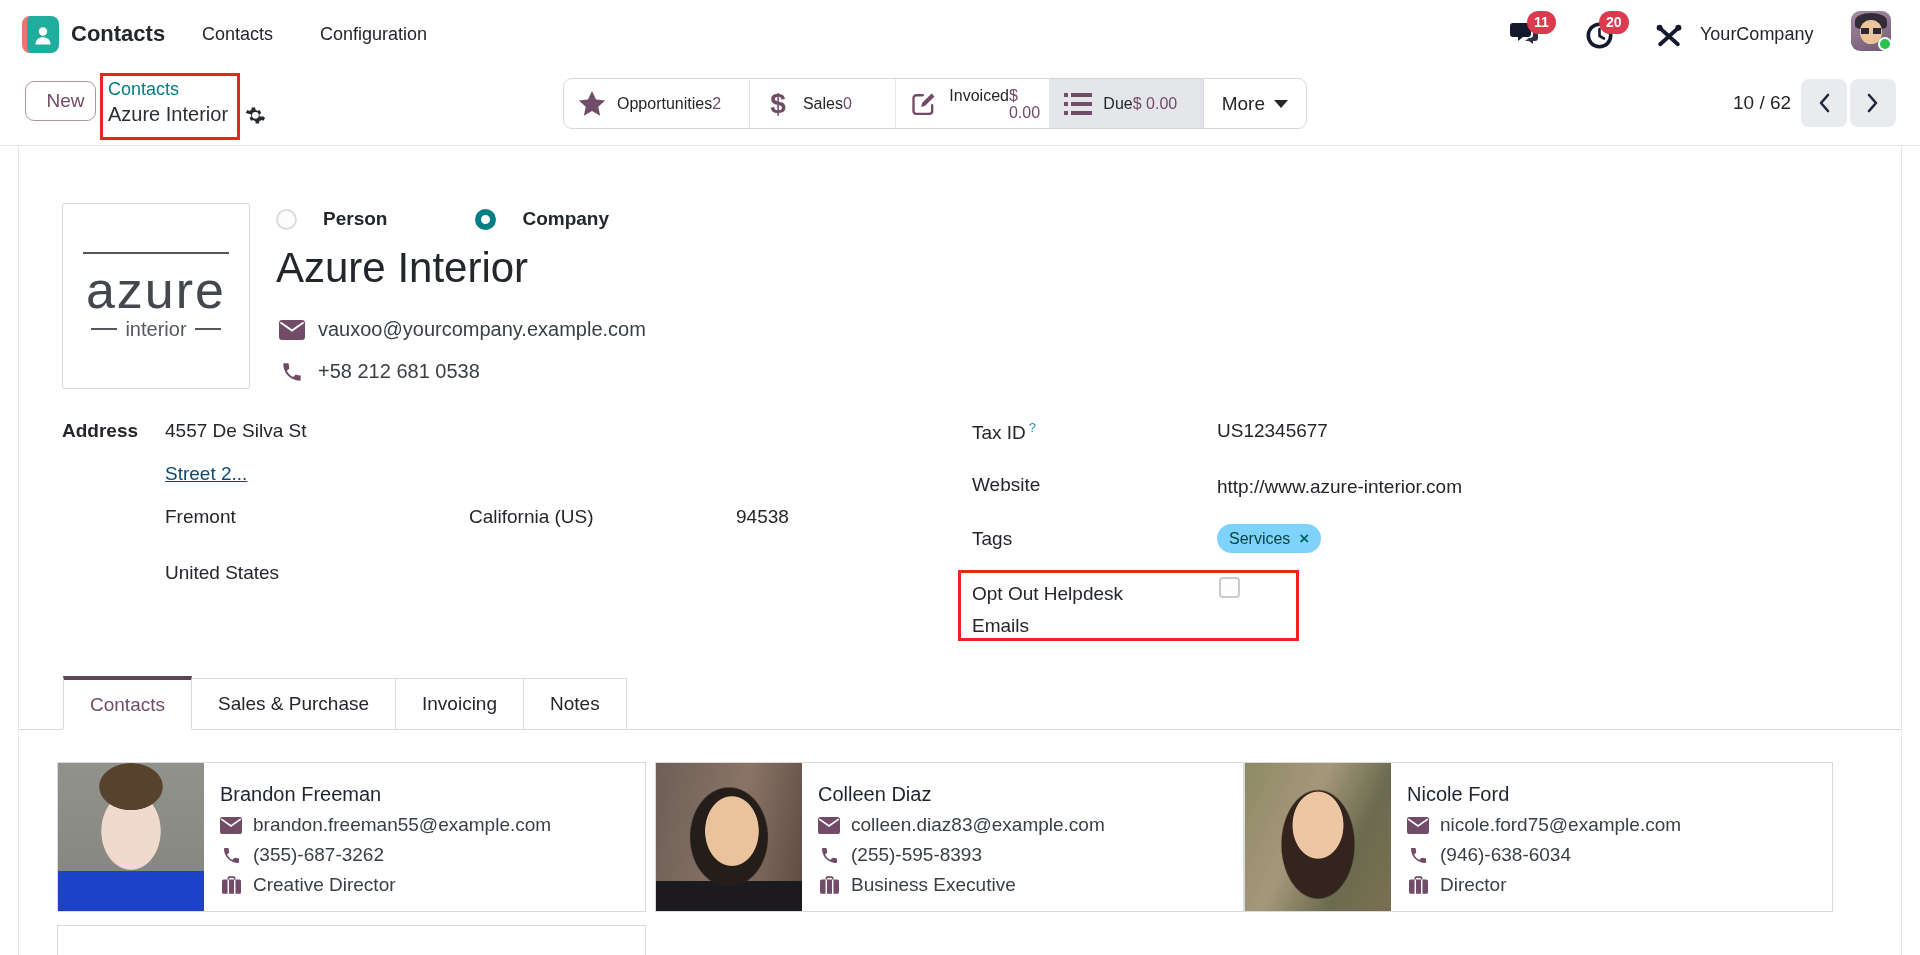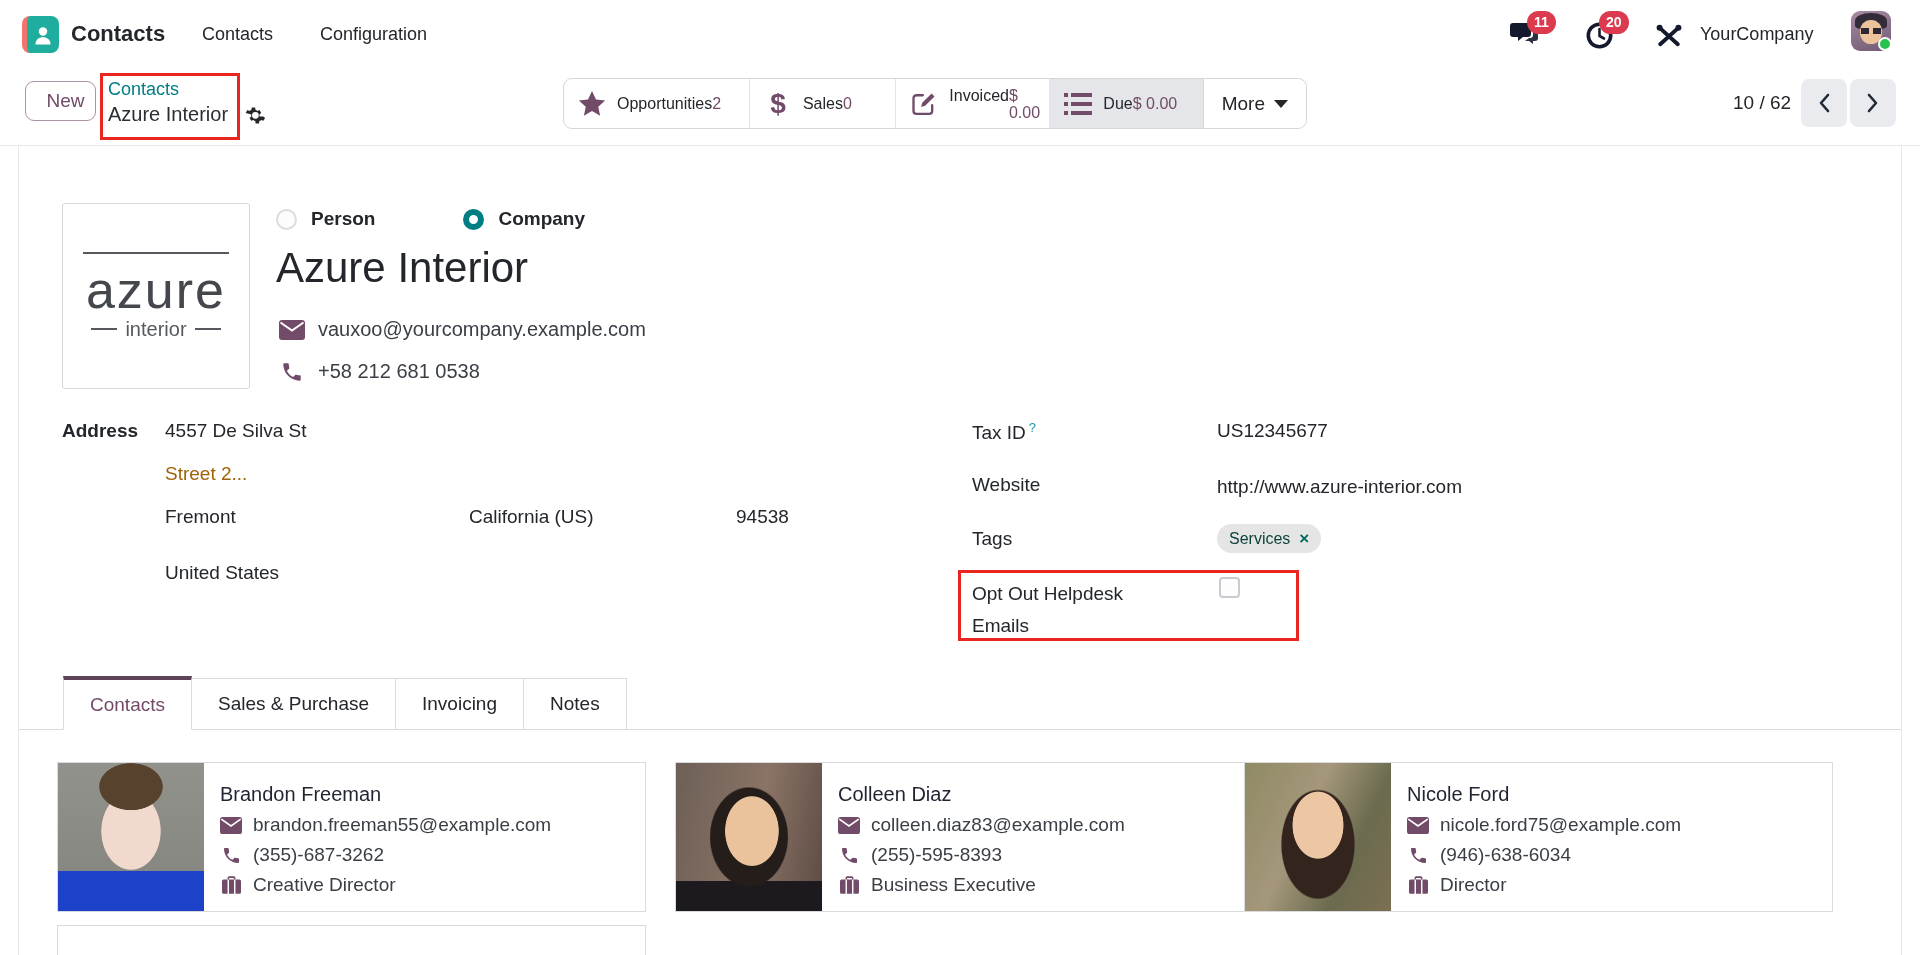--- a/index.html
+++ b/index.html
@@ -63,55 +63,55 @@
     border-radius:3px; background:#fff; display:flex; flex-direction:column; align-items:center; justify-content:center; }
   .logo-rule { width:146px; height:2px; background:#55595e; margin-bottom:10px; }
   .logo-word { font-size:52px; font-weight:300; color:#44484d; letter-spacing:2px; line-height:52px; }
   .logo-sub { display:flex; align-items:center; gap:8px; color:#55595e; font-size:20px; margin-top:2px; }
   .logo-dash { width:26px; height:2px; background:#55595e; }
 
   .radio-row { position:absolute; left:276px; top:208px; display:flex; align-items:center; gap:14px; font-size:19px; font-weight:600; }
   .radio { width:21px; height:21px; border-radius:50%; background:#fff; cursor:pointer; }
   .radio.off { border:2px solid #dadde0; background:#fcfcfc; }
   .radio.on  { border:6px solid #017E84; }
-  .radio-label { cursor:pointer; }
+  .radio-label { cursor:pointer;margin-left:12px; }
   .radio-gap { width:60px; }
 
   .record-title { position:absolute; left:276px; top:244px; font-size:42px; font-weight:500; color:#23262b; }
 
   .icon-row { position:absolute; display:flex; align-items:center; gap:13px; font-size:20px; color:#3a3f45; }
   .row-email { left:279px; top:318px; }
   .row-phone { left:279px; top:360px; }
   .fld-icon { width:26px; height:22px; color:#714B67; display:flex; align-items:center; justify-content:center; }
 
   .fgroup-label { position:absolute; font-size:19px; font-weight:700; color:#23262b; }
   .fval { position:absolute; font-size:19px; color:#23262b; }
-  .fplaceholder { color:#a16207; }
+  .fplaceholder { color:#0c4a6e;text-decoration:underline; }
   .help-sup { font-size:13px; color:#1b9aaa; vertical-align:super; margin-left:3px; }
 
   .tag { position:absolute; left:1217px; top:524px; height:29px; display:inline-flex; align-items:center; gap:9px;
-    padding:0 12px; background:#e5e5e5; border-radius:15px; font-size:16px; font-weight:500; color:#0a3f38; }
+    padding:0 12px; background:#7dd3fc; border-radius:15px; font-size:16px; font-weight:500; color:#0a3f38; }
   .tag-x { font-size:17px; font-weight:700; color:#00695c; cursor:pointer; line-height:1; }
 
   .ann-optout { left:958px; top:570px; width:341px; height:71px; }
   .optout-label { position:absolute; left:972px; top:578px; width:200px; font-size:19px; color:#23262b; line-height:32px; }
   .checkbox { position:absolute; left:1219px; top:577px; width:21px; height:21px; border:2px solid #c8ccd1;
     border-radius:4px; background:#fdfdfd; appearance:none; cursor:pointer; }
 
   
   .tabs { position:absolute; left:63px; top:678px; display:flex; }
   .tabs-underline { position:absolute; left:19px; top:729px; width:1882px; height:1px; background:#d8dadd; }
   .tab { height:52px; padding:0 26px; display:flex; align-items:center; font-size:19px;
     background:#fff; border:1px solid #d8dadd; border-left:none; cursor:pointer; position:relative; z-index:2; }
   .tab:first-child { border-left:1px solid #d8dadd; }
   .tab.active { color:#714B67; border-top:4px solid #5e4457; border-bottom:1px solid #fff; height:54px; margin-top:-2px; }
 
   
   .card { position:absolute; top:762px; width:589px; height:150px; border:1px solid #d8dadd; background:#fff; display:flex; cursor:pointer; }
-  .card-0 { left:57px; } .card-1 { left:675px; } .card-2 { left:1244px; }
+  .card-0 { left:57px; } .card-1 { left:655px; } .card-2 { left:1244px; }
   .photo { width:146px; height:100%; flex:0 0 auto; }
   .photo-0 { background:
       radial-gradient(46px 34px at 50% 16%, #57422e 68%, transparent 70%),
       radial-gradient(43px 56px at 50% 46%, #f1d9ce 68%, transparent 70%),
       linear-gradient(to top, #1d41c9 0 27%, transparent 27%),
       linear-gradient(#92928c, #84847e); }
   .photo-1 { background:
       radial-gradient(40px 52px at 52% 46%, #eac39d 66%, transparent 68%),
       radial-gradient(66px 84px at 50% 50%, #241d1a 58%, transparent 60%),
       linear-gradient(to top, #1c1a1e 0 20%, transparent 20%),

